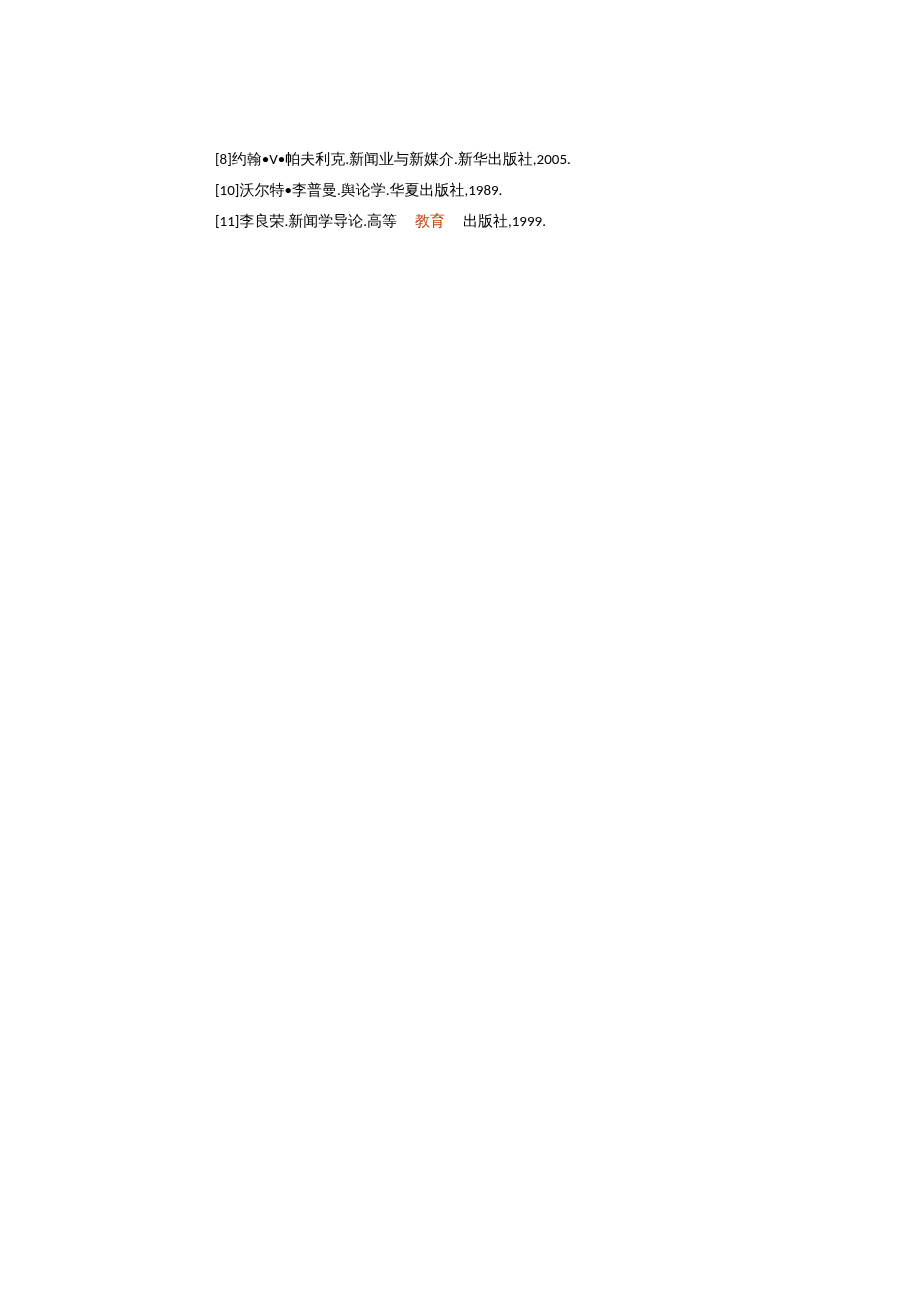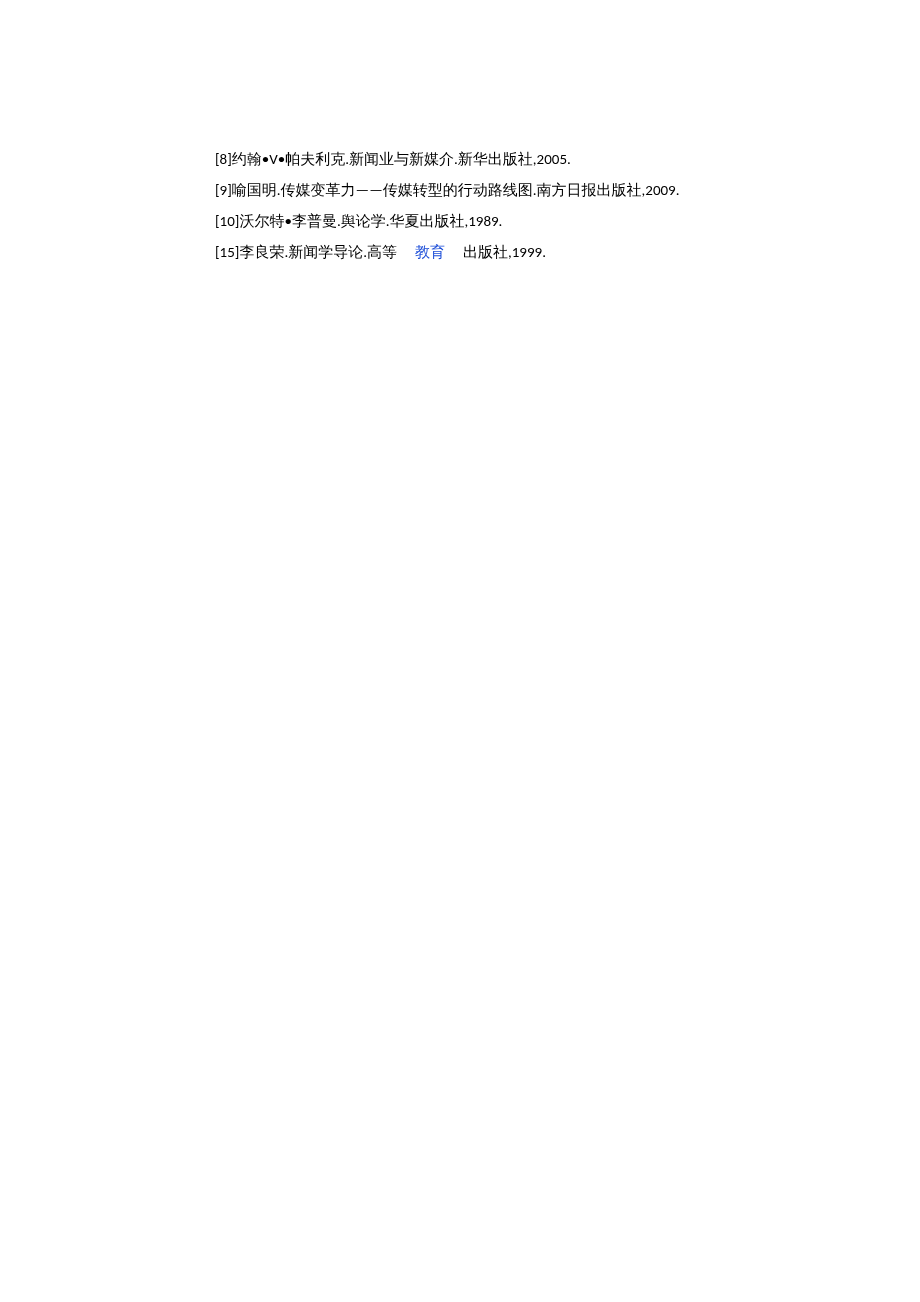--- a/index.html
+++ b/index.html
@@ -20,24 +20,23 @@
       left: 170px;
       right: 140px;
     }
     .ref-line {
       font-size: 15px;
       line-height: 22px;
       color: #000000;
       white-space: nowrap;
     }
     .link {
-      color: #1d4ed8;
+      color: #c2410c;
     }
   </style>
 </head>
 <body>
 
 <div class="content">
   <div class="ref-line"><span>[8]约翰•V•帕夫利克.新闻业与新媒介.新华出版社,2005.</span></div>
-  <div class="ref-line"><span>[9]喻国明.传媒变革力——传媒转型的行动路线图.南方日报出版社,2009.</span></div>
   <div class="ref-line"><span>[10]沃尔特•李普曼.舆论学.华夏出版社,1989.</span></div>
-  <div class="ref-line"><span>[15]李良荣.新闻学导论.高等</span><a class="link">教育</a><span>出版社,1999.</span></div>
+  <div class="ref-line"><span>[11]李良荣.新闻学导论.高等</span><a class="link">教育</a><span>出版社,1999.</span></div>
 </div>
 
 </body></html>

